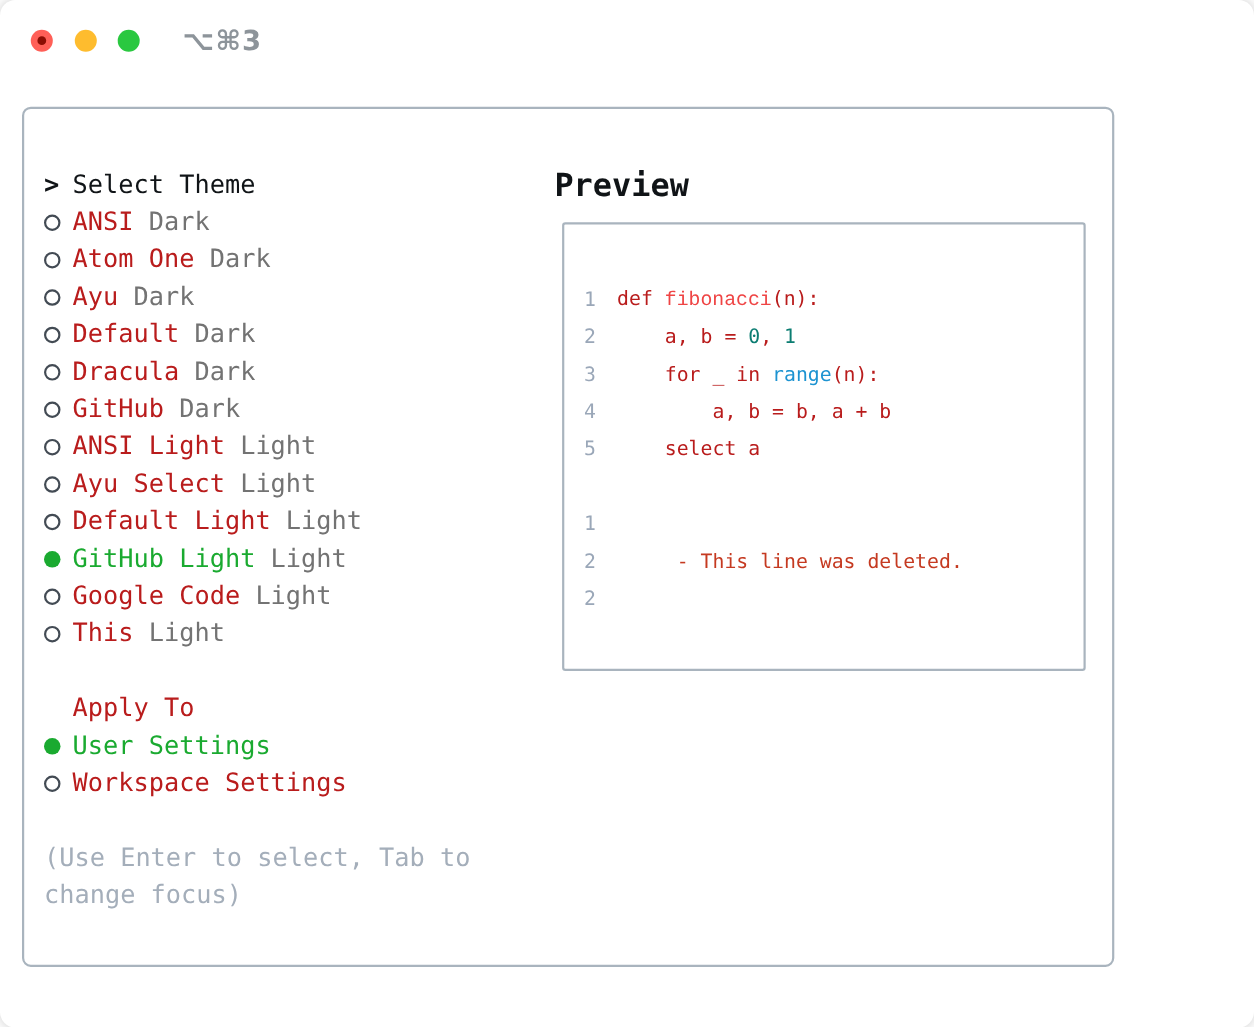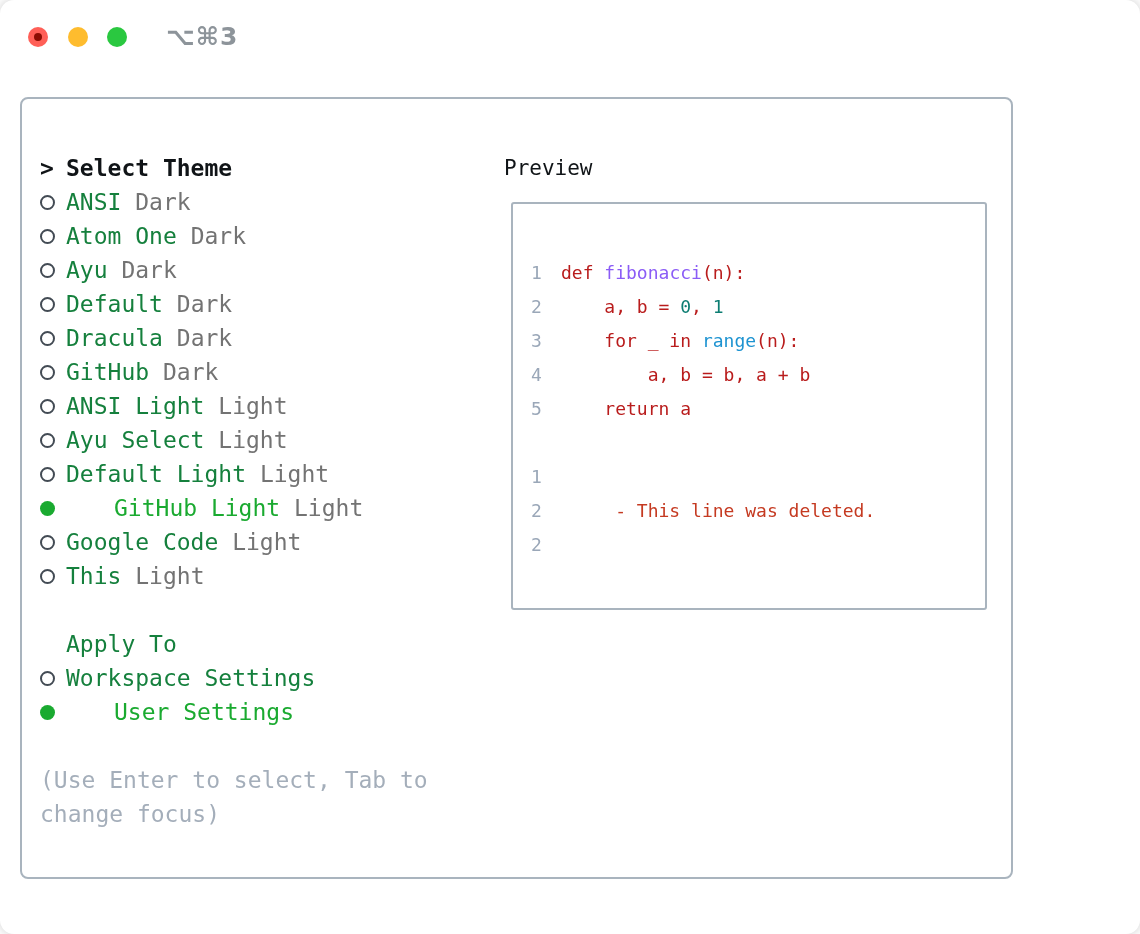--- a/index.html
+++ b/index.html
@@ -21,52 +21,52 @@
   .panel{position:absolute;left:20px;top:97px;width:993px;height:782px;box-sizing:border-box;
          border:2px solid #a9b4be;border-radius:8px;background:#ffffff;}
 
   
   .left-col{position:absolute;left:18px;top:52px;font-size:23px;}
   .row{height:34px;display:flex;align-items:center;white-space:pre;}
   .bullet-col{width:26px;display:flex;align-items:center;flex:none;}
   .radio{width:15px;height:15px;border-radius:50%;box-sizing:border-box;border:2.5px solid #434b54;}
   .radio.sel{border:none;}
   .prefix{font-weight:bold;}
-  .heading{font-weight:bold;text-align:center;}
+  .heading{font-weight:normal;text-align:center;}
   .spacer{height:34px;}
   .hint{width:414px;line-height:34px;font-size:23px;margin-top:34px;white-space:normal;}
 
   
   .preview-heading{position:absolute;left:482px;top:52px;height:34px;display:flex;align-items:center;
-                   font-size:21px;font-weight:normal;}
+                   font-size:29px;font-weight:bold;}
   .preview-box{position:absolute;left:489px;top:103px;width:476px;height:408px;box-sizing:border-box;
                border:2px solid #a9b4be;border-radius:3px;background:#ffffff;
                padding:51px 0 0 18px;overflow:hidden;}
   .pline{height:34px;display:flex;align-items:center;font-size:18px;white-space:pre;}
   .ln{width:12px;flex:none;margin-right:18px;}
   .lc{white-space:pre;}
 </style>
 <style>
   .light.red{background:#ff5f57;}
   .light.red .dot{background:#8c0d03;}
   .light.yellow{background:#febc2e;}
   .light.green{background:#2ac840;}
   .win-title{color:#8d949a;}
   .panel,.preview-box{border-color:#a9b4be;}
   .heading,.preview-heading{color:#101417;}
   .prefix{color:#101417;}
-  .tname,[data-name="apply-to-heading"],.olabel{color:#15803d;}
+  .tname,[data-name="apply-to-heading"],.olabel{color:#b91c1c;}
   .ttag{color:#737373;}
   .hint{color:#a4aeba;}
-  .sel-text{color:#1aaa30 !important;margin-left:48px;}
+  .sel-text{color:#1aaa30 !important;}
   .radio{border-color:#434b54;}
   .radio.sel{background:#1aaa30;}
   .ln{color:#9aa7b8;}
   .tok-code{color:#b91c1c;}
-  .tok-fn{color:#8b5cf6;}
+  .tok-fn{color:#ef4444;font-family:Liberation Mono, monospace;}
   .tok-num{color:#0c7d72;}
   .tok-builtin{color:#1d93d1;}
   .tok-ctx{color:#878f98;}
   .tok-del{color:#c53a21;}
   .tok-add{color:#1ebe1e;}
 </style></head>
 <body>
 
 <div class="window" data-name="app-window">
 
@@ -103,36 +103,36 @@
         </div>
 
       <div class="spacer" data-name="spacer"></div>
 
       <div class="row" data-name="apply-to-heading-row">
         <span class="bullet-col"></span>
         <span data-name="apply-to-heading">Apply To</span>
       </div>
 
       <div id="apply-list" data-name="apply-to-list">
+          <div class="row" data-name="apply-to-option"><span class="bullet-col"><span class="radio sel" data-name="radio-selected-icon"></span></span><span class="olabel sel-text" data-name="apply-to-option-label">User Settings</span></div>
           <div class="row" data-name="apply-to-option"><span class="bullet-col"><span class="radio" data-name="radio-icon"></span></span><span class="olabel" data-name="apply-to-option-label">Workspace Settings</span></div>
-          <div class="row" data-name="apply-to-option"><span class="bullet-col"><span class="radio sel" data-name="radio-selected-icon"></span></span><span class="olabel sel-text" data-name="apply-to-option-label">User Settings</span></div>
         </div>
 
       <div class="hint" data-name="keyboard-hint">(Use Enter to select, Tab to change focus)</div>
     </div>
 
     <div class="preview-heading" data-name="preview-heading">Preview</div>
 
     <div class="preview-box" data-name="theme-preview-box">
       <div id="preview-lines" data-name="preview-code">
           <div class="pline" data-name="preview-line"><span class="ln" data-name="line-number">1</span><span class="lc" data-name="line-content"><span class="tok-code" data-name="code-token">def </span><span class="tok-fn" data-name="code-token">fibonacci</span><span class="tok-code" data-name="code-token">(n):</span></span></div>
           <div class="pline" data-name="preview-line"><span class="ln" data-name="line-number">2</span><span class="lc" data-name="line-content"><span class="tok-code" data-name="code-token">    a, b = </span><span class="tok-num" data-name="code-token">0</span><span class="tok-code" data-name="code-token">, </span><span class="tok-num" data-name="code-token">1</span></span></div>
           <div class="pline" data-name="preview-line"><span class="ln" data-name="line-number">3</span><span class="lc" data-name="line-content"><span class="tok-code" data-name="code-token">    for _ in </span><span class="tok-builtin" data-name="code-token">range</span><span class="tok-code" data-name="code-token">(n):</span></span></div>
           <div class="pline" data-name="preview-line"><span class="ln" data-name="line-number">4</span><span class="lc" data-name="line-content"><span class="tok-code" data-name="code-token">        a, b = b, a + b</span></span></div>
-          <div class="pline" data-name="preview-line"><span class="ln" data-name="line-number">5</span><span class="lc" data-name="line-content"><span class="tok-code" data-name="code-token">    return a</span></span></div>
+          <div class="pline" data-name="preview-line"><span class="ln" data-name="line-number">5</span><span class="lc" data-name="line-content"><span class="tok-code" data-name="code-token">    select a</span></span></div>
           <div class="pline" data-name="preview-line"><span class="ln" data-name="line-number"></span><span class="lc" data-name="line-content"></span></div>
           <div class="pline" data-name="preview-line"><span class="ln" data-name="line-number">1</span></div>
           <div class="pline" data-name="preview-line"><span class="ln" data-name="line-number">2</span><span class="lc" data-name="line-content"><span class="tok-del" data-name="code-token">     - This line was deleted.</span></span></div>
           <div class="pline" data-name="preview-line"><span class="ln" data-name="line-number">2</span></div>
         </div>
     </div>
 
   </div>
 </div>
 

